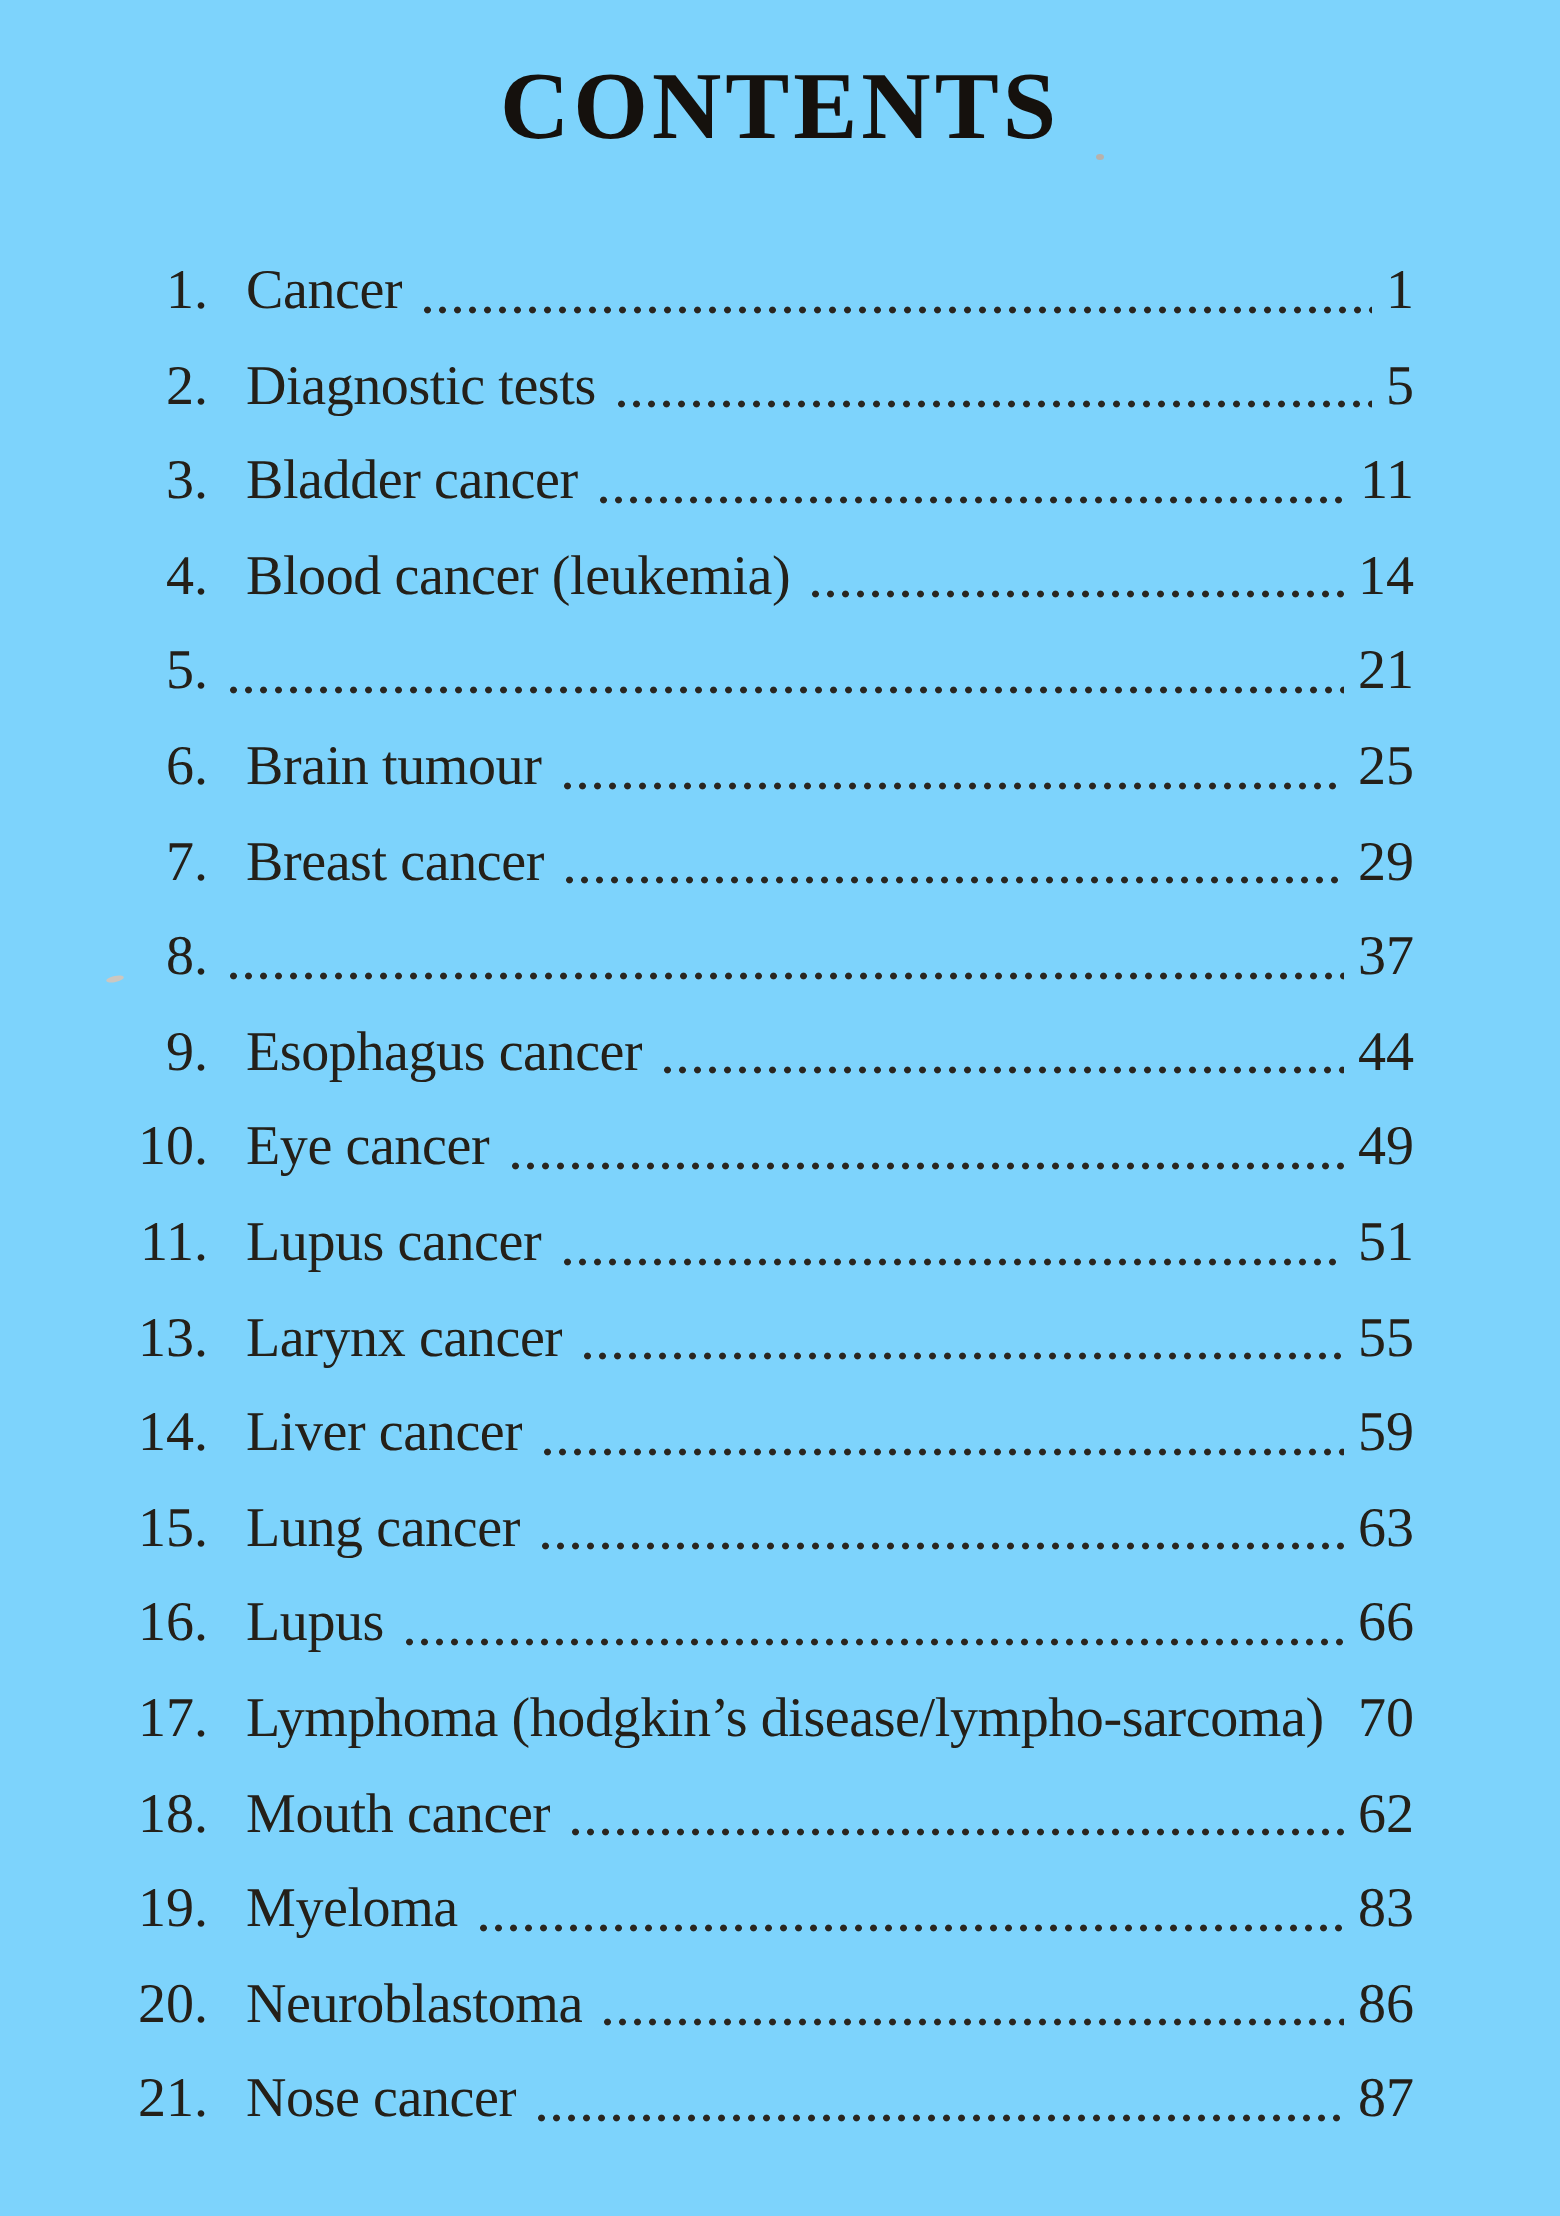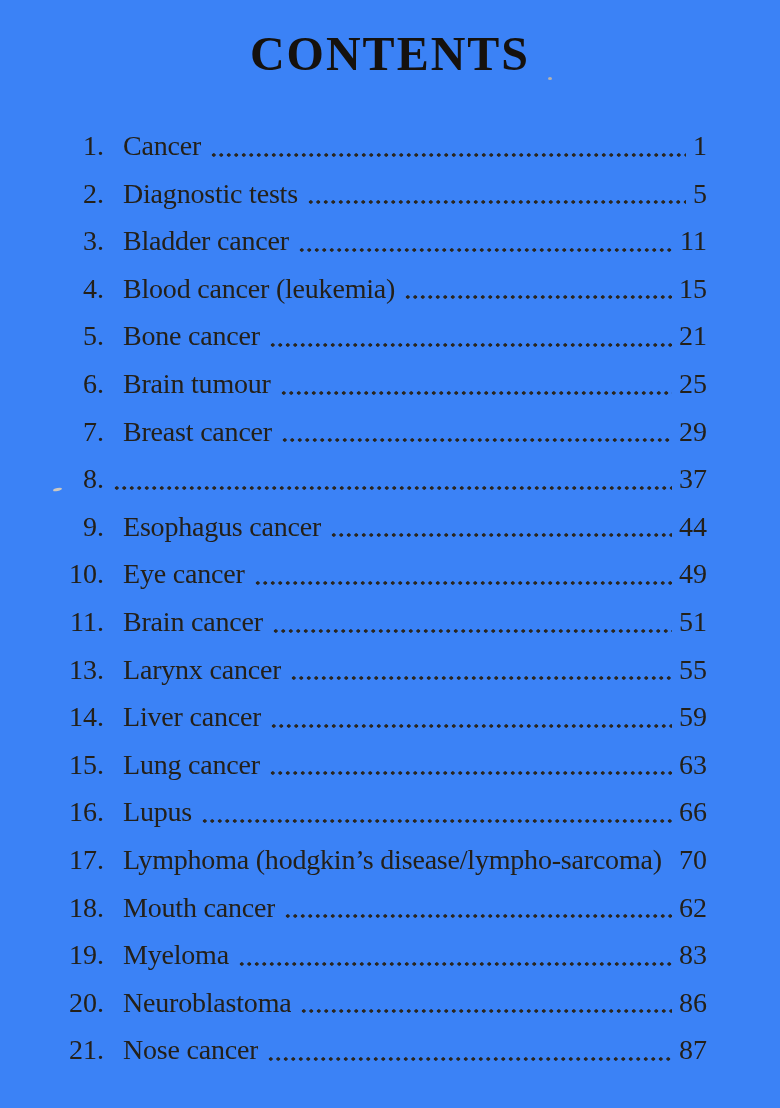--- a/index.html
+++ b/index.html
@@ -5,21 +5,21 @@
   html, body {
     margin: 0;
     padding: 0;
     background: #ffffff;
     overflow: hidden;
   }
   .page {
     position: relative;
     width: 780px;
     height: 1108px;
-    background: #3b82f6;
+    background: #7dd3fc;
     font-family: "Liberation Serif", "DejaVu Serif", serif;
     color: #242019;
     overflow: hidden;
   }
   .page-title {
     position: absolute;
     top: -4px;
     left: 0;
     width: 100%;
     text-align: center;
@@ -119,26 +119,25 @@
       <span class="toc-num">3.</span>
       <span class="toc-title">Bladder cancer</span>
       <span class="toc-leader"></span>
       <span class="toc-page">11</span>
     </div>
 
     <div class="toc-row">
       <span class="toc-num">4.</span>
       <span class="toc-title">Blood cancer (leukemia)</span>
       <span class="toc-leader"></span>
-      <span class="toc-page">15</span>
+      <span class="toc-page">14</span>
     </div>
 
     <div class="toc-row">
       <span class="toc-num">5.</span>
-      <span class="toc-title">Bone cancer</span>
       <span class="toc-leader"></span>
       <span class="toc-page">21</span>
     </div>
 
     <div class="toc-row">
       <span class="toc-num">6.</span>
       <span class="toc-title">Brain tumour</span>
       <span class="toc-leader"></span>
       <span class="toc-page">25</span>
     </div>
@@ -165,21 +164,21 @@
 
     <div class="toc-row">
       <span class="toc-num">10.</span>
       <span class="toc-title">Eye cancer</span>
       <span class="toc-leader"></span>
       <span class="toc-page">49</span>
     </div>
 
     <div class="toc-row">
       <span class="toc-num">11.</span>
-      <span class="toc-title">Brain cancer</span>
+      <span class="toc-title">Lupus cancer</span>
       <span class="toc-leader"></span>
       <span class="toc-page">51</span>
     </div>
 
 
     <div class="toc-row">
       <span class="toc-num">13.</span>
       <span class="toc-title">Larynx cancer</span>
       <span class="toc-leader"></span>
       <span class="toc-page">55</span>

